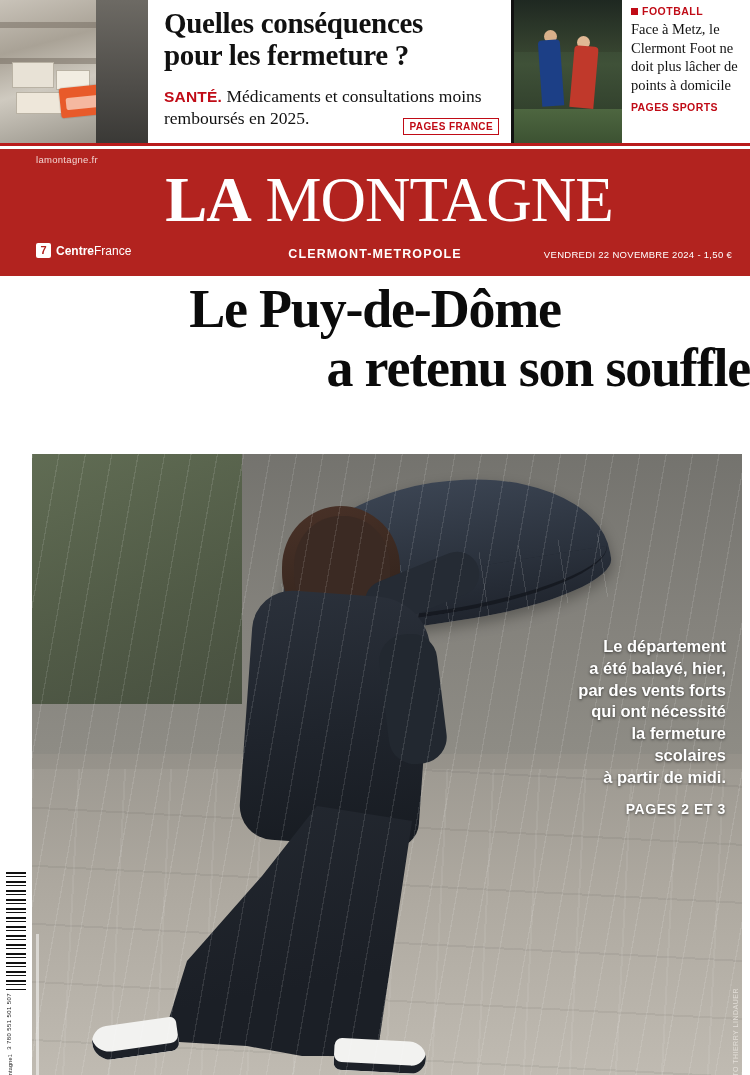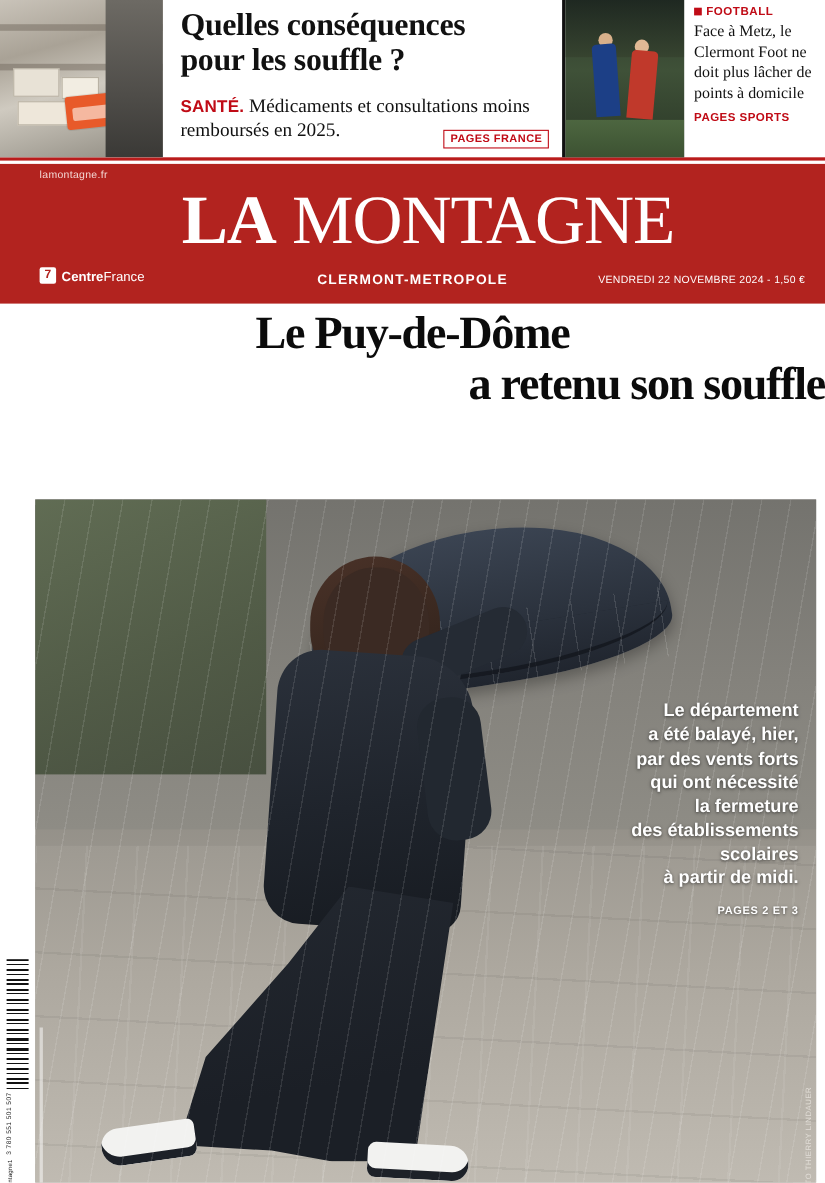--- a/index.html
+++ b/index.html
@@ -145,21 +145,21 @@
   .mast-date {
     position:absolute; right:18px; top:100px;
     font-family:"Liberation Sans",sans-serif; font-size:9.5px;
     letter-spacing:.3px; color:#fff;text-align:right;
   }
 
   
   .headline {
     position:absolute; top:282px; left:0; width:750px; text-align:center;
     font-family:"Liberation Serif", serif; font-weight:700;
-    font-size:42px; line-height:1.02; color:#0b0b0b; letter-spacing:-1.2px;
+    font-size:54px; line-height:1.02; color:#0b0b0b; letter-spacing:-1.2px;
   }
   .headline .l2 { display:block; margin-top:4px;text-align:right; }
 
   
   .mainphoto {
     position:absolute; top:454px; left:32px; width:710px; height:645px;
     overflow:hidden;
     background:linear-gradient(180deg,#6f6d68 0%,#7a7872 18%,#8b8881 36%,#9a968e 52%,#a7a29a 70%,#b3aea6 100%);
   }
   .mp-wall {
@@ -253,21 +253,21 @@
   }
 
   .caption {
     position:absolute; right:16px; top:182px; width:230px;
     text-align:right; color:#fff;
     font-family:"Liberation Sans",sans-serif; font-weight:700;
     font-size:16.5px; line-height:1.32;
     text-shadow:0 1px 3px rgba(0,0,0,.6);
   }
   .caption-pages {
-    margin-top:12px; font-size:10px; letter-spacing:.6px;
+    margin-top:12px; font-size:14px; letter-spacing:.6px;
   }
   .photo-credit {
     position:absolute; right:3px; bottom:6px;
     font-family:"Liberation Sans",sans-serif; font-size:7px; color:#e8e4de;
     writing-mode:vertical-rl; transform:rotate(180deg); letter-spacing:.5px;
     opacity:.85;
   }
 
   
   .barcode-wrap {
@@ -303,21 +303,21 @@
         <div class="box b2"></div>
         <div class="box b3"></div>
         <div class="pill"></div>
         <div class="pill2"></div>
         <div class="person"></div>
       </div>
 
       <div class="ts-text">
         <div class="ts-title">
           <div>Quelles conséquences</div>
-          <div>pour les souffle ?</div>
+          <div>pour les fermeture ?</div>
         </div>
         <div class="ts-sub">
           <span class="kicker">SANTÉ.</span>
           <span>Médicaments et consultations moins remboursés en 2025.</span>
         </div>
         <div class="ts-pages">PAGES FRANCE</div>
       </div>
 
       <div class="ts-right">
         <div class="ts-rphoto">
@@ -372,21 +372,20 @@
     <div class="p-shoe1"></div>
     <div class="p-shoe2"></div>
     <div class="rain"></div>
 
     <div class="caption">
       <div>Le département</div>
       <div>a été balayé, hier,</div>
       <div>par des vents forts</div>
       <div>qui ont nécessité</div>
       <div>la fermeture</div>
-      <div>des établissements</div>
       <div>scolaires</div>
       <div>à partir de midi.</div>
       <div class="caption-pages">PAGES 2 ET 3</div>
     </div>
 
     <div class="photo-credit">PHOTO THIERRY LINDAUER</div>
   </div>
 
   <div class="barcode-wrap">
     <div class="barcode"></div>

